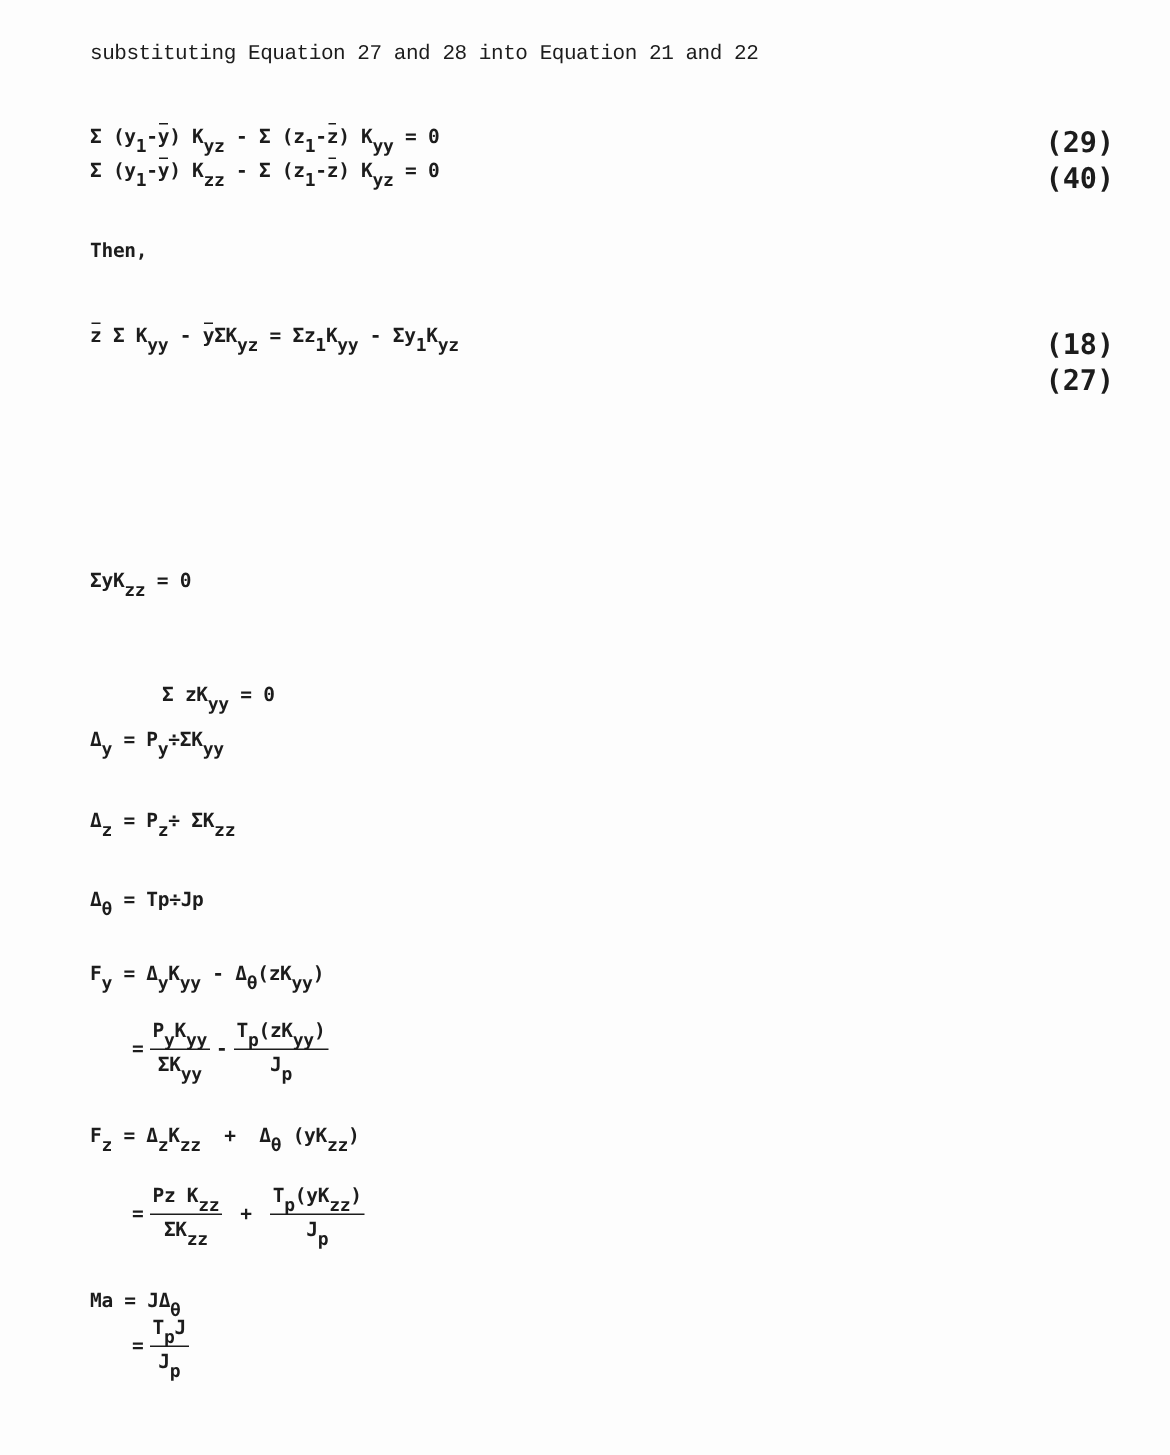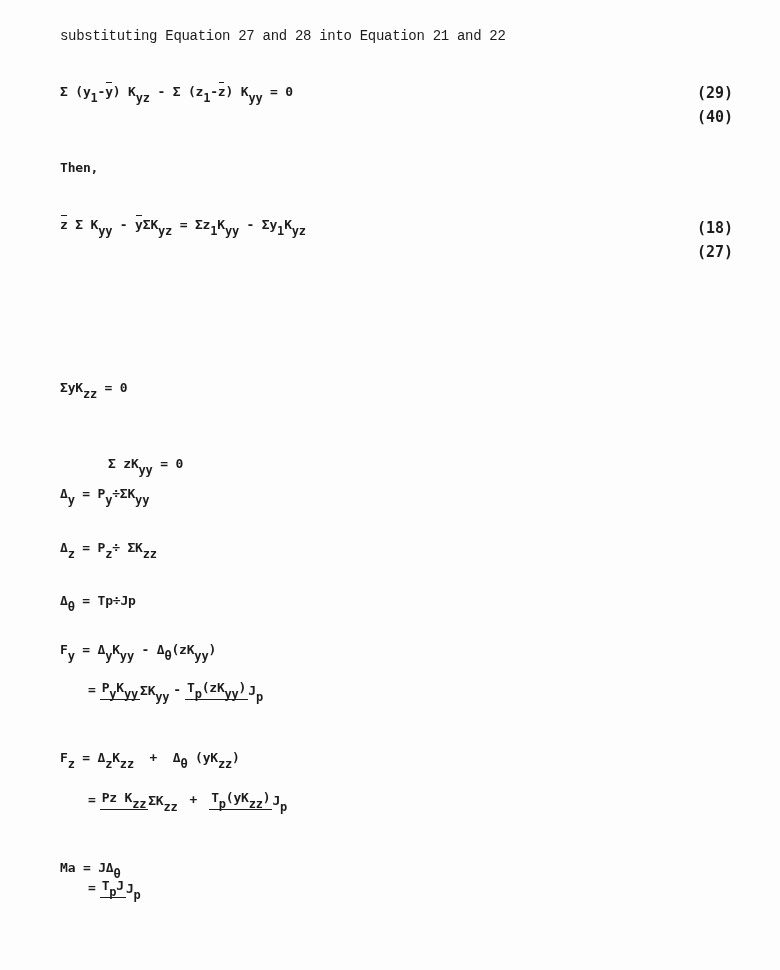--- a/index.html
+++ b/index.html
@@ -4,39 +4,40 @@
 <style>
   html, body { margin: 0; padding: 0; }
   body {
     width: 780px; height: 970px; background: #fdfdfd; position: relative; overflow: hidden;
     font-family: "DejaVu Sans Mono", "Liberation Mono", monospace;
     color: #1c1c1c;
   }
   .page { position: absolute; left: 0; top: 0; width: 700px; height: 970px; }
   .line { position: absolute; left: 60px; font-size: 13px; white-space: nowrap; font-weight: bold; letter-spacing: -0.2px; }
   .txt { font-family: "Liberation Mono", "DejaVu Sans Mono", monospace; font-weight: normal; font-size: 14px; letter-spacing: -0.3px; }
-  .eqnum { position: absolute; left: 697px; font-size: 15px; font-weight: bold; }
+  .eqnum { position: absolute; left: 697px; font-size: 19px; font-weight: bold; }
   sub { font-size: 12px; vertical-align: -6px; line-height: 0; }
   .bar { position: relative; display: inline-block; }
   .bar::before { content: ""; position: absolute; left: 1px; right: 1px; top: -2px; border-top: 1.5px solid #1c1c1c; }
-  .frac { display: inline-flex; flex-direction: row; align-items: center; vertical-align: middle; margin: 0 4px; }
+  .frac { display: inline-flex; flex-direction: column; align-items: center; vertical-align: middle; margin: 0 4px; }
   .frac .num { border-bottom: 1.5px solid #1c1c1c; padding: 0 2px 3px; line-height: 16px; }
   .frac .den { padding-top: 2px; line-height: 18px; }
   .sp { display: inline-block; width: 8px; }
 </style>
 </head>
 <body>
 
 <div class="page">
 
   <div class="line txt" style="top:28px;">substituting Equation 27 and 28 into Equation 21 and 22</div>
 
   <div class="line" style="top:84px;">Σ (y<sub>1</sub>-<span class="bar">y</span>) K<sub>yz</sub> - Σ (z<sub>1</sub>-<span class="bar">z</span>) K<sub>yy</sub> = 0</div>
   <div class="eqnum" style="top:84px;">(29)</div>
 
+  <div class="line" style="top:107px;">Σ (y<sub>1</sub>-<span class="bar">y</span>) K<sub>zz</sub> - Σ (z<sub>1</sub>-<span class="bar">z</span>) K<sub>yz</sub> = 0</div>
   <div class="eqnum" style="top:108px;">(40)</div>
 
   <div class="line" style="top:160px;">Then,</div>
 
   <div class="line" style="top:217px;"><span class="bar">z</span> Σ K<sub>yy</sub> - <span class="bar">y</span>ΣK<sub>yz</sub> = Σz<sub>1</sub>K<sub>yy</sub> - Σy<sub>1</sub>K<sub>yz</sub></div>
   <div class="eqnum" style="top:219px;">(18)</div>
 
   <div class="eqnum" style="top:243px;">(27)</div>
 
 

